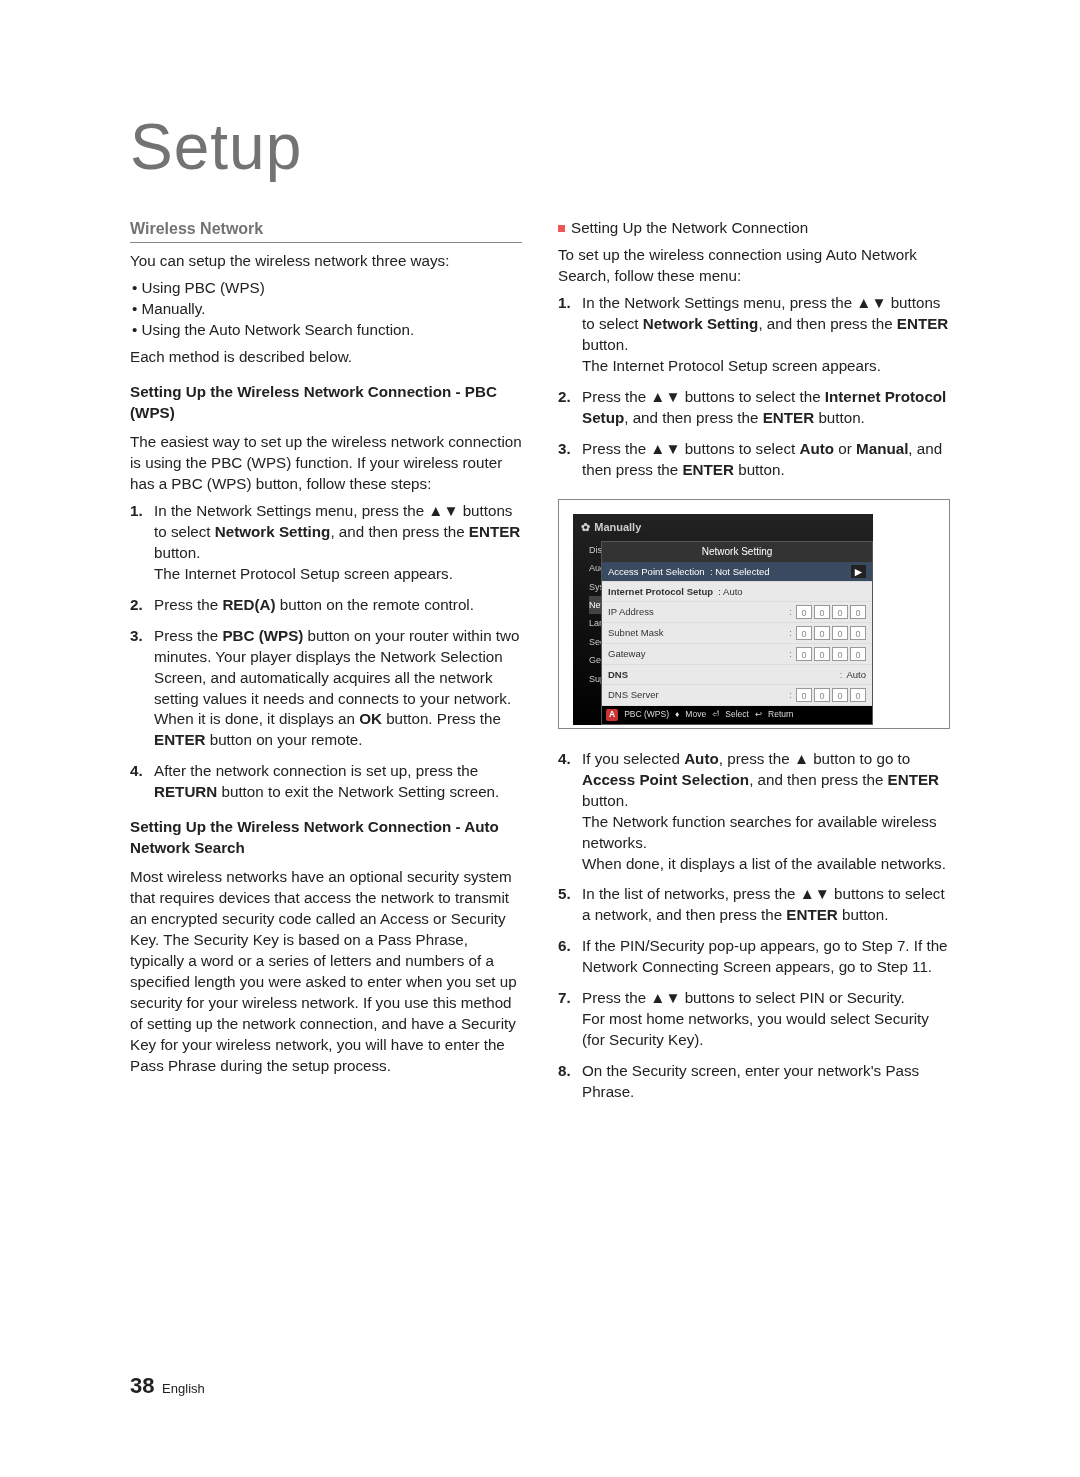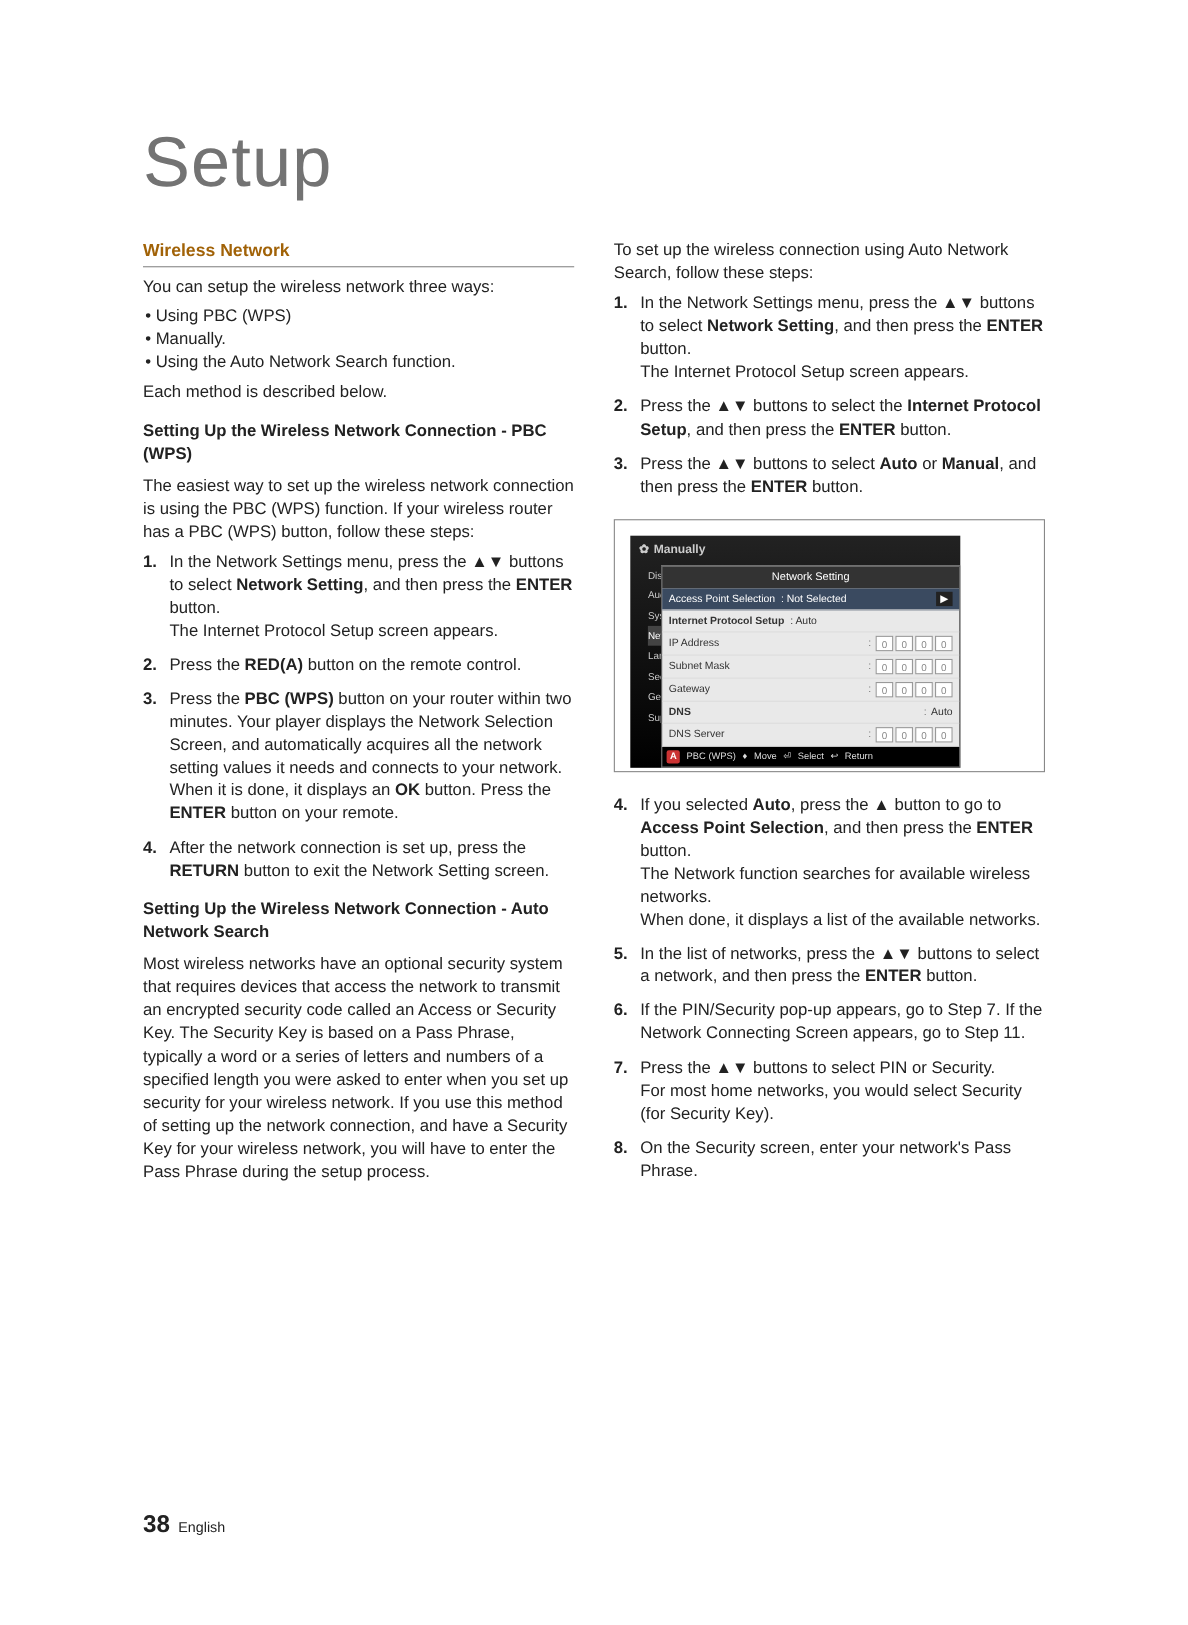--- a/index.html
+++ b/index.html
@@ -26,21 +26,21 @@
     gap: 36px;
   }
   .col {
     flex: 1;
     font-size: 15.2px;
     line-height: 1.38;
   }
   .subheading {
     font-weight: bold;
     font-size: 16px;
-    color: #a16207;
+    color: #737373;
     border-bottom: 1px solid #888;
     padding-bottom: 2px;
     margin-bottom: 8px;
   }
   .p { margin-bottom: 6px; }
   ul.bullets { list-style: none; padding-left: 2px; margin-bottom: 6px;}
   ul.bullets li::before { content: "• "; }
   .section-title {
     font-weight: bold;
     margin-top: 14px;
@@ -190,21 +190,25 @@
             <span class="num">4.</span>
           <span class="body"><span>After the network connection is set up, press the </span><span class="bold">RETURN</span><span> button to exit the Network Setting screen.</span></span>
           </li>
       </ol>
 
       <div class="section-title">Setting Up the Wireless Network Connection - Auto Network Search</div>
       <div class="p">Most wireless networks have an optional security system that requires devices that access the network to transmit an encrypted security code called an Access or Security Key. The Security Key is based on a Pass Phrase, typically a word or a series of letters and numbers of a specified length you were asked to enter when you set up security for your wireless network. If you use this method of setting up the network connection, and have a Security Key for your wireless network, you will have to enter the Pass Phrase during the setup process.</div>
     </div>
 
     <div class="col">
-      <div class="p">To set up the wireless connection using Auto Network Search, follow these steps:</div>
+      <div class="square-bullet">
+        <span class="sq"></span>
+        <span>Setting Up the Network Connection</span>
+      </div>
+      <div class="p">To set up the wireless connection using Auto Network Search, follow these menu:</div>
 
       <ol class="steps">
         <li>
             <span class="num">1.</span>
           <span class="body"><span>In the Network Settings menu, press the ▲▼ buttons to select </span><span class="bold">Network Setting</span><span>, and then press the </span><span class="bold">ENTER</span><span> button.</span><br><span>The Internet Protocol Setup screen appears.</span></span>
           </li>
         <li>
             <span class="num">2.</span>
           <span class="body"><span>Press the ▲▼ buttons to select the </span><span class="bold">Internet Protocol Setup</span><span>, and then press the </span><span class="bold">ENTER</span><span> button.</span></span>
           </li>

